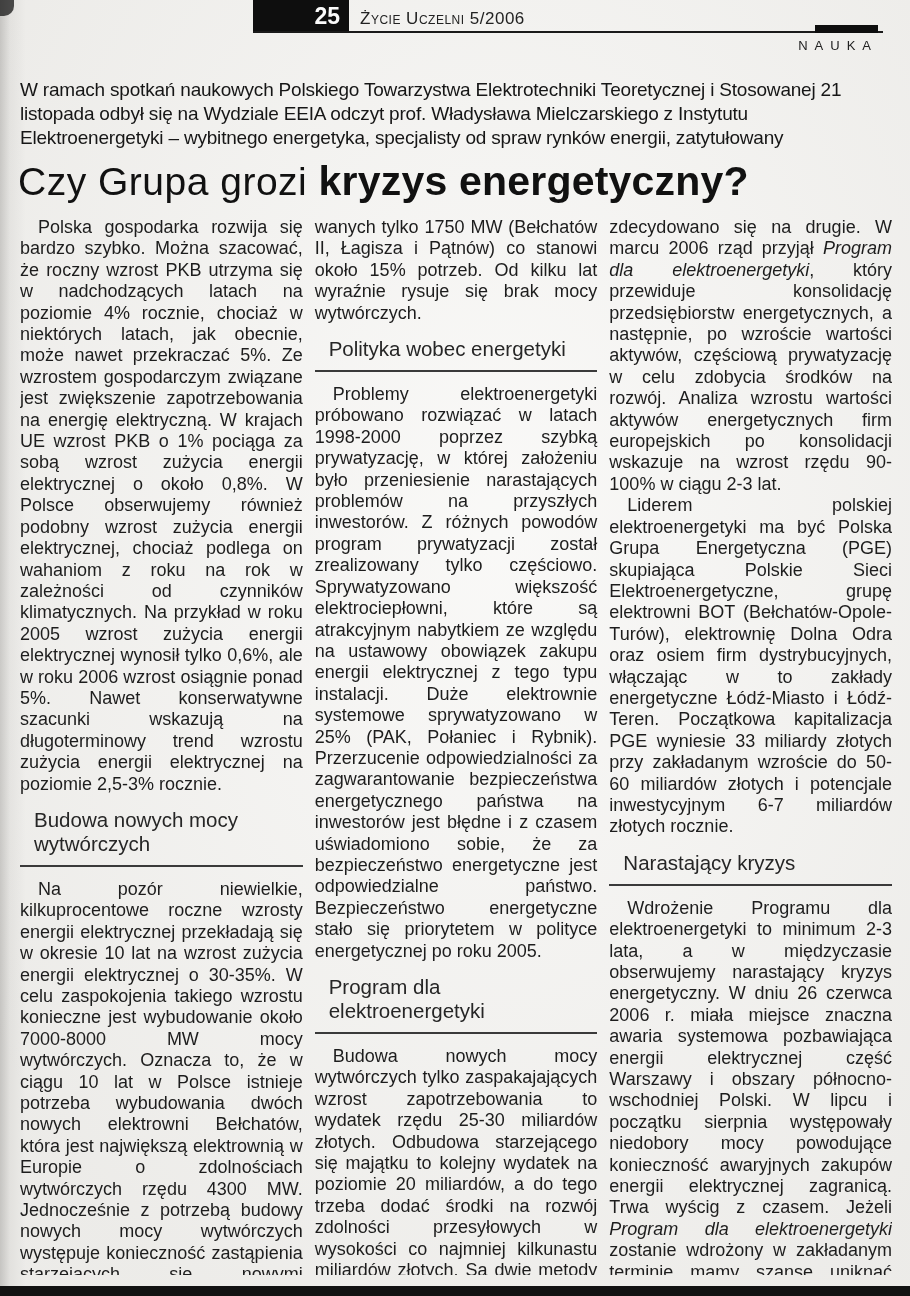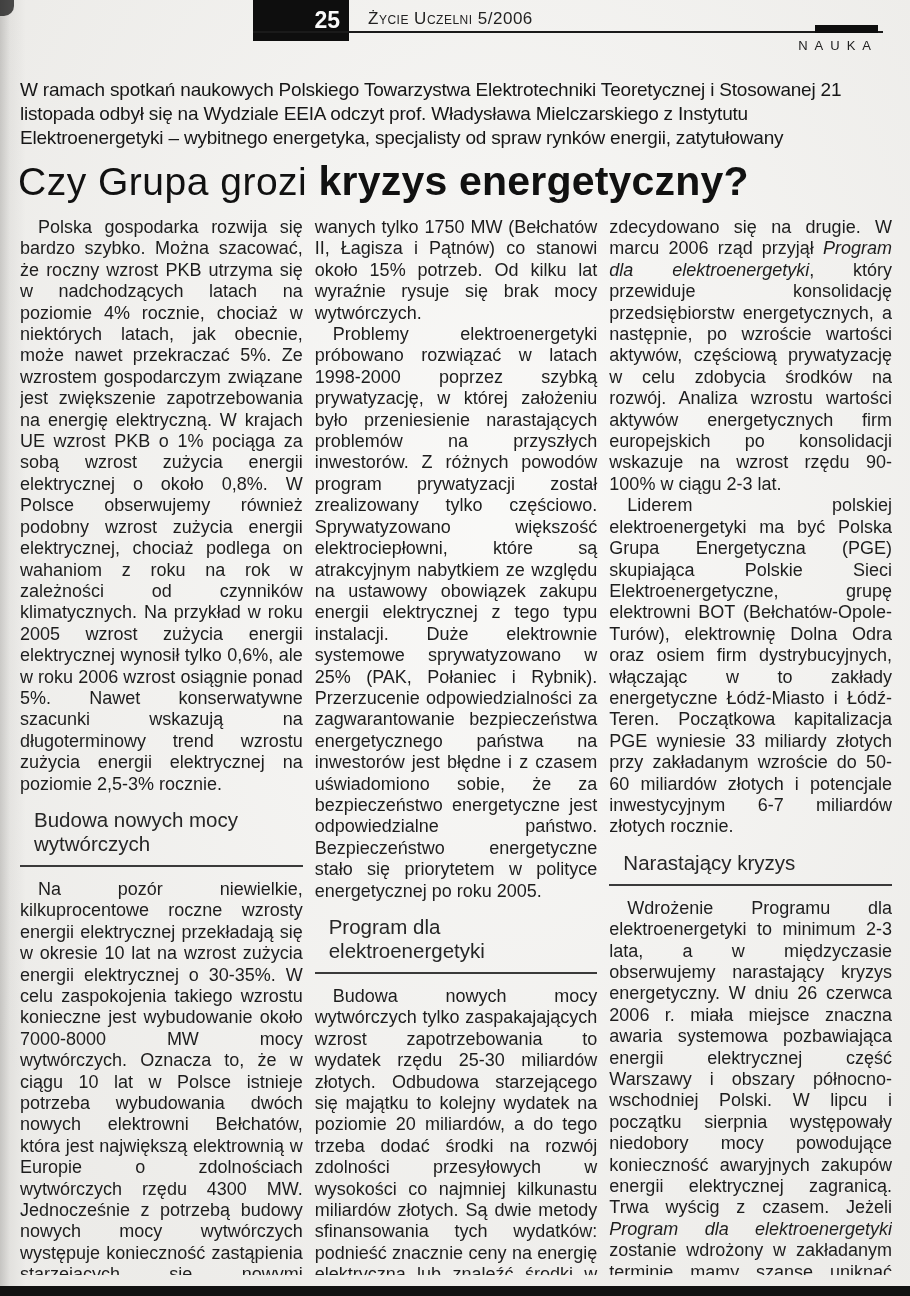--- a/index.html
+++ b/index.html
@@ -10,28 +10,28 @@
     background:#f4f3f0;
     background-image:
       radial-gradient(ellipse at 55% 40%, rgba(255,255,255,0.5), rgba(0,0,0,0.03) 85%),
       linear-gradient(to right, rgba(60,58,55,0.22) 0px, rgba(60,58,55,0.06) 10px, rgba(0,0,0,0) 26px);
     overflow:hidden;
     font-family:"Liberation Sans", sans-serif;
     color:#1c1c1c;
   }
   
   .pagenum-box{
-    position:absolute;left:253px;top:0;width:96px;height:41px;
+    position:absolute;left:253px;top:0;width:96px;height:33px;
     background:#0e0e0e;color:#fafafa;
     display:flex;align-items:center;justify-content:flex-end;
     padding-right:9px;box-sizing:border-box;
     font-size:23px;font-weight:700;
   }
   .journal-title{
-    position:absolute;left:368px;top:9px;
+    position:absolute;left:360px;top:9px;
     font-size:17px;letter-spacing:0.5px;
     font-variant:small-caps;color:#222;
   }
   .header-rule{
     position:absolute;left:253px;top:31px;width:630px;height:2px;background:#1a1a1a;
   }
   .section-bar{
     position:absolute;left:815px;top:25px;width:63px;height:8px;background:#0e0e0e;
   }
   .section-label{
@@ -108,20 +108,21 @@
   </div>
 
   <div class="columns">
     <div class="col">
         <p class="indent"><span>Polska gospodarka rozwija się bardzo szybko. Można szacować, że roczny wzrost PKB utrzyma się w nadchodzących latach na poziomie 4% rocznie, chociaż w niektórych latach, jak obecnie, może nawet przekraczać 5%. Ze wzrostem gospodarczym związane jest zwiększenie zapotrzebowania na energię elektryczną. W krajach UE wzrost PKB o 1% pociąga za sobą wzrost zużycia energii elektrycznej o około 0,8%. W Polsce obserwujemy również podobny wzrost zużycia energii elektrycznej, chociaż podlega on wahaniom z roku na rok w zależności od czynników klimatycznych. Na przykład w roku 2005 wzrost zużycia energii elektrycznej wynosił tylko 0,6%, ale w roku 2006 wzrost osiągnie ponad 5%. Nawet konserwatywne szacunki wskazują na długoterminowy trend wzrostu zużycia energii elektrycznej na poziomie 2,5-3% rocznie.</span></p>
         <h2>Budowa nowych mocy wytwórczych</h2>
         <p class="indent"><span>Na pozór niewielkie, kilkuprocentowe roczne wzrosty energii elektrycznej przekładają się w okresie 10 lat na wzrost zużycia energii elektrycznej o 30-35%. W celu zaspokojenia takiego wzrostu konieczne jest wybudowanie około 7000-8000 MW mocy wytwórczych. Oznacza to, że w ciągu 10 lat w Polsce istnieje potrzeba wybudowania dwóch nowych elektrowni Bełchatów, która jest największą elektrownią w Europie o zdolnościach wytwórczych rzędu 4300 MW. Jednocześnie z potrzebą budowy nowych mocy wytwórczych występuje konieczność zastąpienia starzejących się nowymi jednostkami. Analiza wskazuje, że w Polsce 74% jednostek wytwórczych ma ponad 20 lat, a 40% ma ponad 30 lat, co uważa się za maksymalny czas eksploatacji. Niestety, w dziesięcioleciu 2000-2010 w Polsce zostanie wybudo-</span></p>
       </div>
     <div class="col">
         <p><span>wanych tylko 1750 MW (Bełchatów II, Łagisza i Pątnów) co stanowi około 15% potrzeb. Od kilku lat wyraźnie rysuje się brak mocy wytwórczych.</span></p>
+        <h2>Polityka wobec energetyki</h2>
         <p class="indent"><span>Problemy elektroenergetyki próbowano rozwiązać w latach 1998-2000 poprzez szybką prywatyzację, w której założeniu było przeniesienie narastających problemów na przyszłych inwestorów. Z różnych powodów program prywatyzacji został zrealizowany tylko częściowo. Sprywatyzowano większość elektrociepłowni, które są atrakcyjnym nabytkiem ze względu na ustawowy obowiązek zakupu energii elektrycznej z tego typu instalacji. Duże elektrownie systemowe sprywatyzowano w 25% (PAK, Połaniec i Rybnik). Przerzucenie odpowiedzialności za zagwarantowanie bezpieczeństwa energetycznego państwa na inwestorów jest błędne i z czasem uświadomiono sobie, że za bezpieczeństwo energetyczne jest odpowiedzialne państwo. Bezpieczeństwo energetyczne stało się priorytetem w polityce energetycznej po roku 2005.</span></p>
         <h2>Program dla elektroenergetyki</h2>
         <p class="indent"><span>Budowa nowych mocy wytwórczych tylko zaspakajających wzrost zapotrzebowania to wydatek rzędu 25-30 miliardów złotych. Odbudowa starzejącego się majątku to kolejny wydatek na poziomie 20 miliardów, a do tego trzeba dodać środki na rozwój zdolności przesyłowych w wysokości co najmniej kilkunastu miliardów złotych. Są dwie metody sfinansowania tych wydatków: podnieść znacznie ceny na energię elektryczną lub znaleźć środki w samej elektroenergetyce. Pierwsze rozwiązanie skutkowałoby zmniejszenie wzrostu gospodarczego kraju, dlatego</span></p>
       </div>
     <div class="col">
         <p><span>zdecydowano się na drugie. W marcu 2006 rząd przyjął </span><span class="it">Program dla elektroenergetyki</span><span>, który przewiduje konsolidację przedsiębiorstw energetycznych, a następnie, po wzroście wartości aktywów, częściową prywatyzację w celu zdobycia środków na rozwój. Analiza wzrostu wartości aktywów energetycznych firm europejskich po konsolidacji wskazuje na wzrost rzędu 90-100% w ciągu 2-3 lat.</span></p>
         <p class="indent"><span>Liderem polskiej elektroenergetyki ma być Polska Grupa Energetyczna (PGE) skupiająca Polskie Sieci Elektroenergetyczne, grupę elektrowni BOT (Bełchatów-Opole-Turów), elektrownię Dolna Odra oraz osiem firm dystrybucyjnych, włączając w to zakłady energetyczne Łódź-Miasto i Łódź-Teren. Początkowa kapitalizacja PGE wyniesie 33 miliardy złotych przy zakładanym wzroście do 50-60 miliardów złotych i potencjale inwestycyjnym 6-7 miliardów złotych rocznie.</span></p>
         <h2>Narastający kryzys</h2>
         <p class="indent"><span>Wdrożenie Programu dla elektroenergetyki to minimum 2-3 lata, a w międzyczasie obserwujemy narastający kryzys energetyczny. W dniu 26 czerwca 2006 r. miała miejsce znaczna awaria systemowa pozbawiająca energii elektrycznej część Warszawy i obszary północno-wschodniej Polski. W lipcu i początku sierpnia występowały niedobory mocy powodujące konieczność awaryjnych zakupów energii elektrycznej zagranicą. Trwa wyścig z czasem. Jeżeli </span><span class="it">Program dla elektroenergetyki</span><span> zostanie wdrożony w zakładanym terminie mamy szanse uniknąć poważnego kryzysu energetycznego. Opóźnienie wdrażania tego Programu lub rezygnacja z jego wdrażania, to ograniczenia w dostawach energii elektrycznej, które wystąpią już w okresie 2-3 lat.</span></p>
         <div class="byline"><span class="sq"></span><span>Władysław Mielczarski</span></div>

